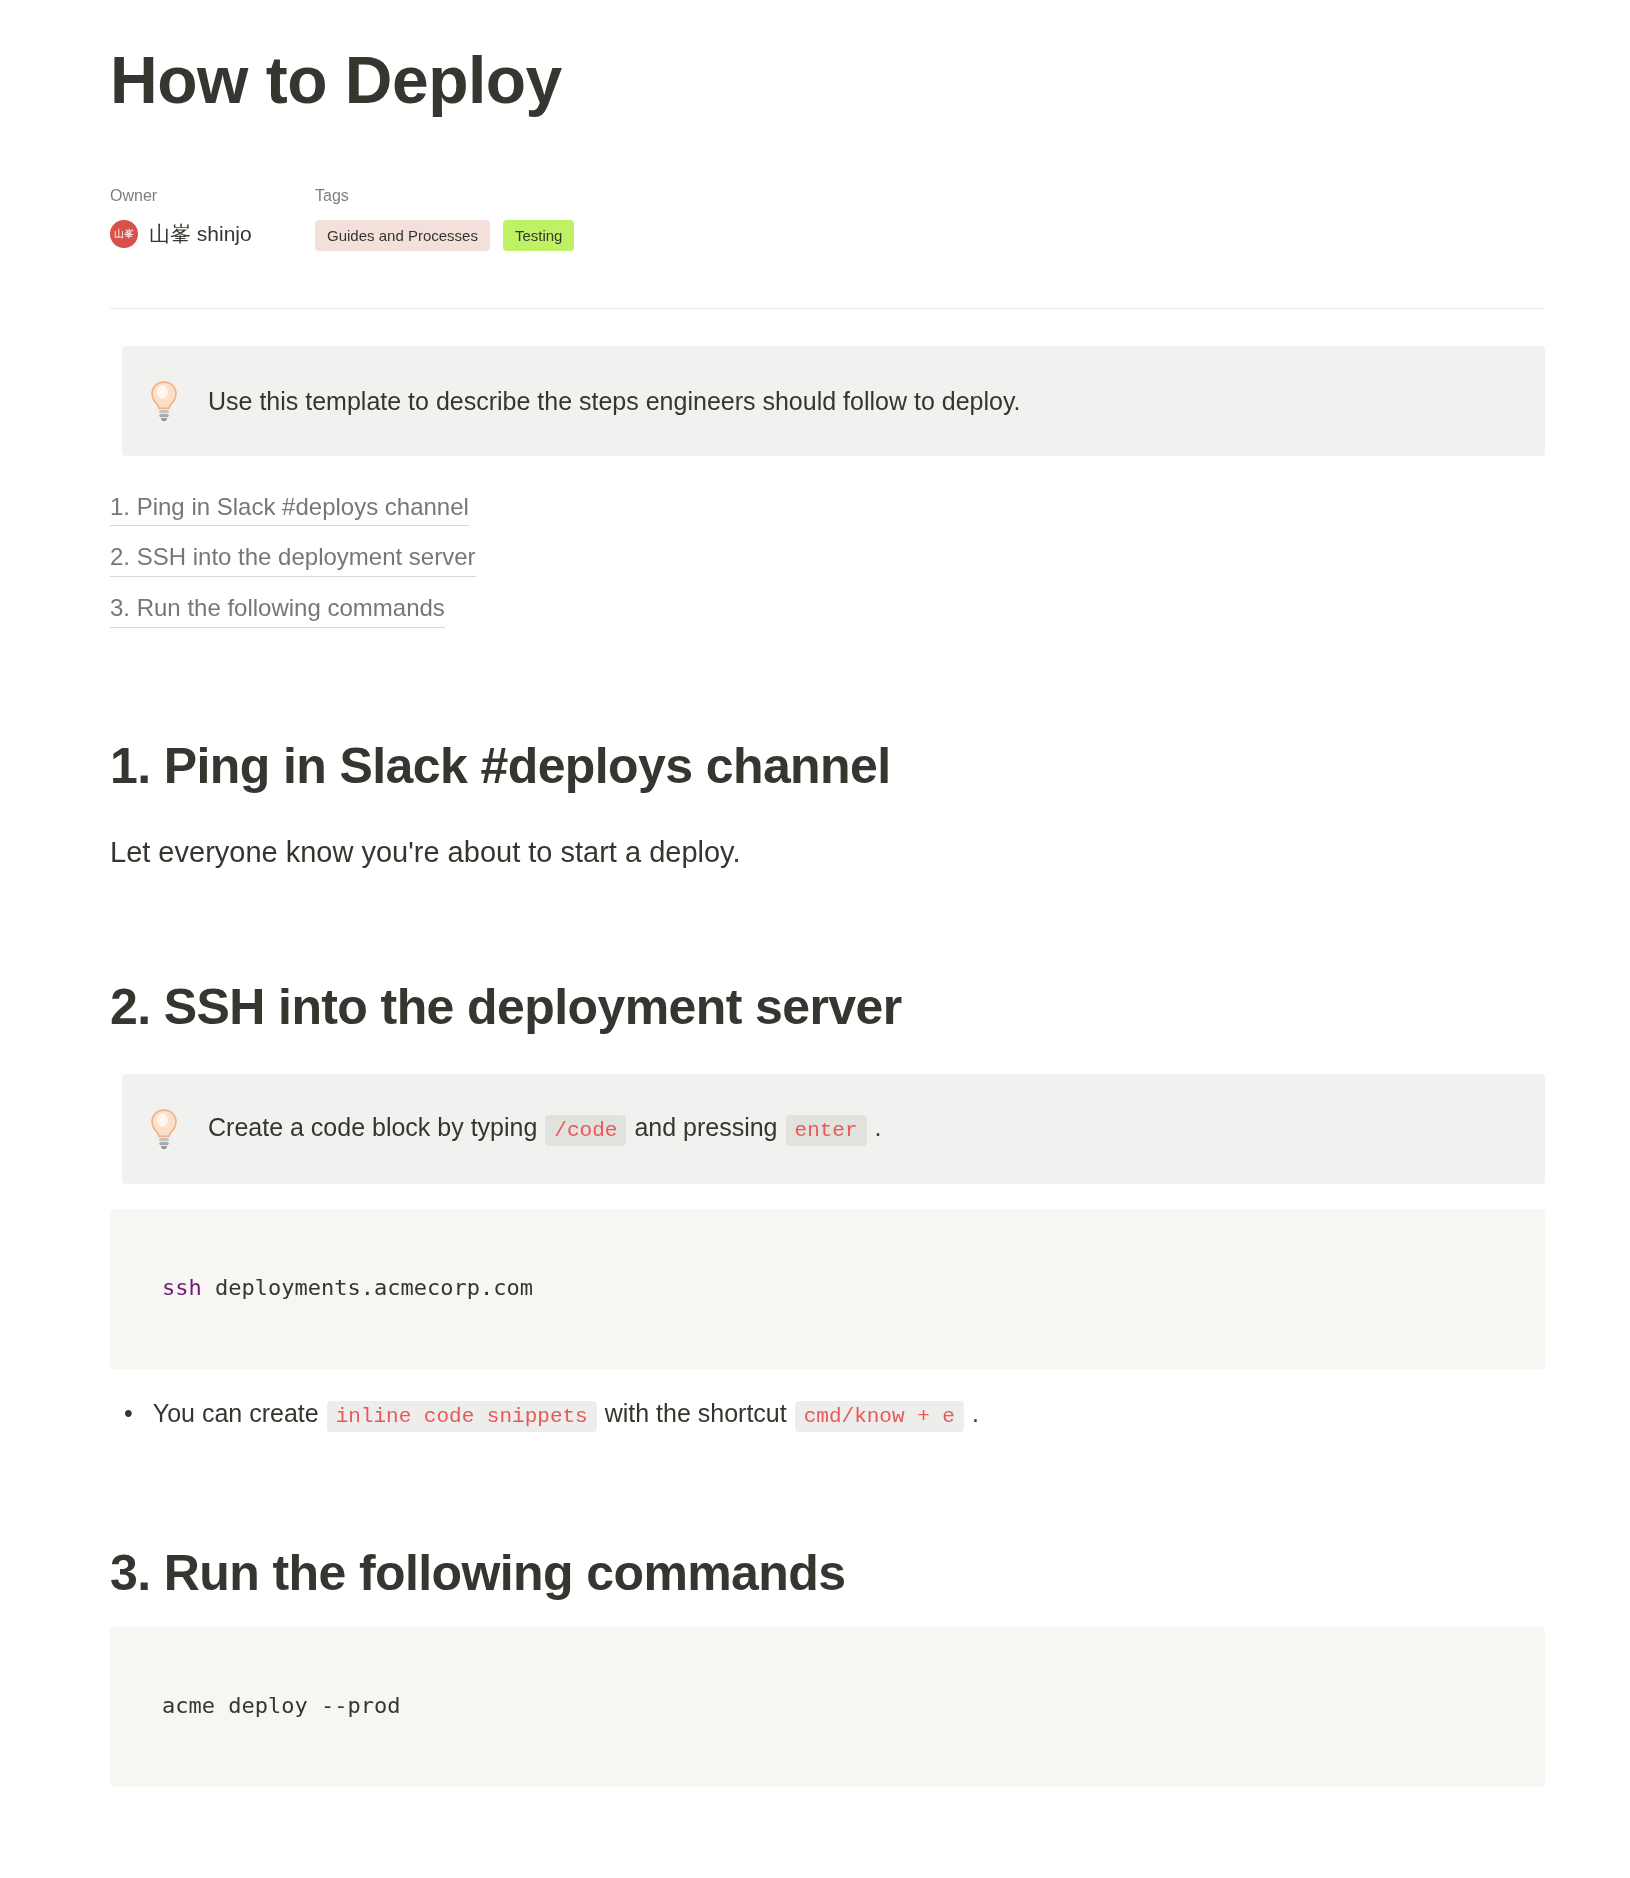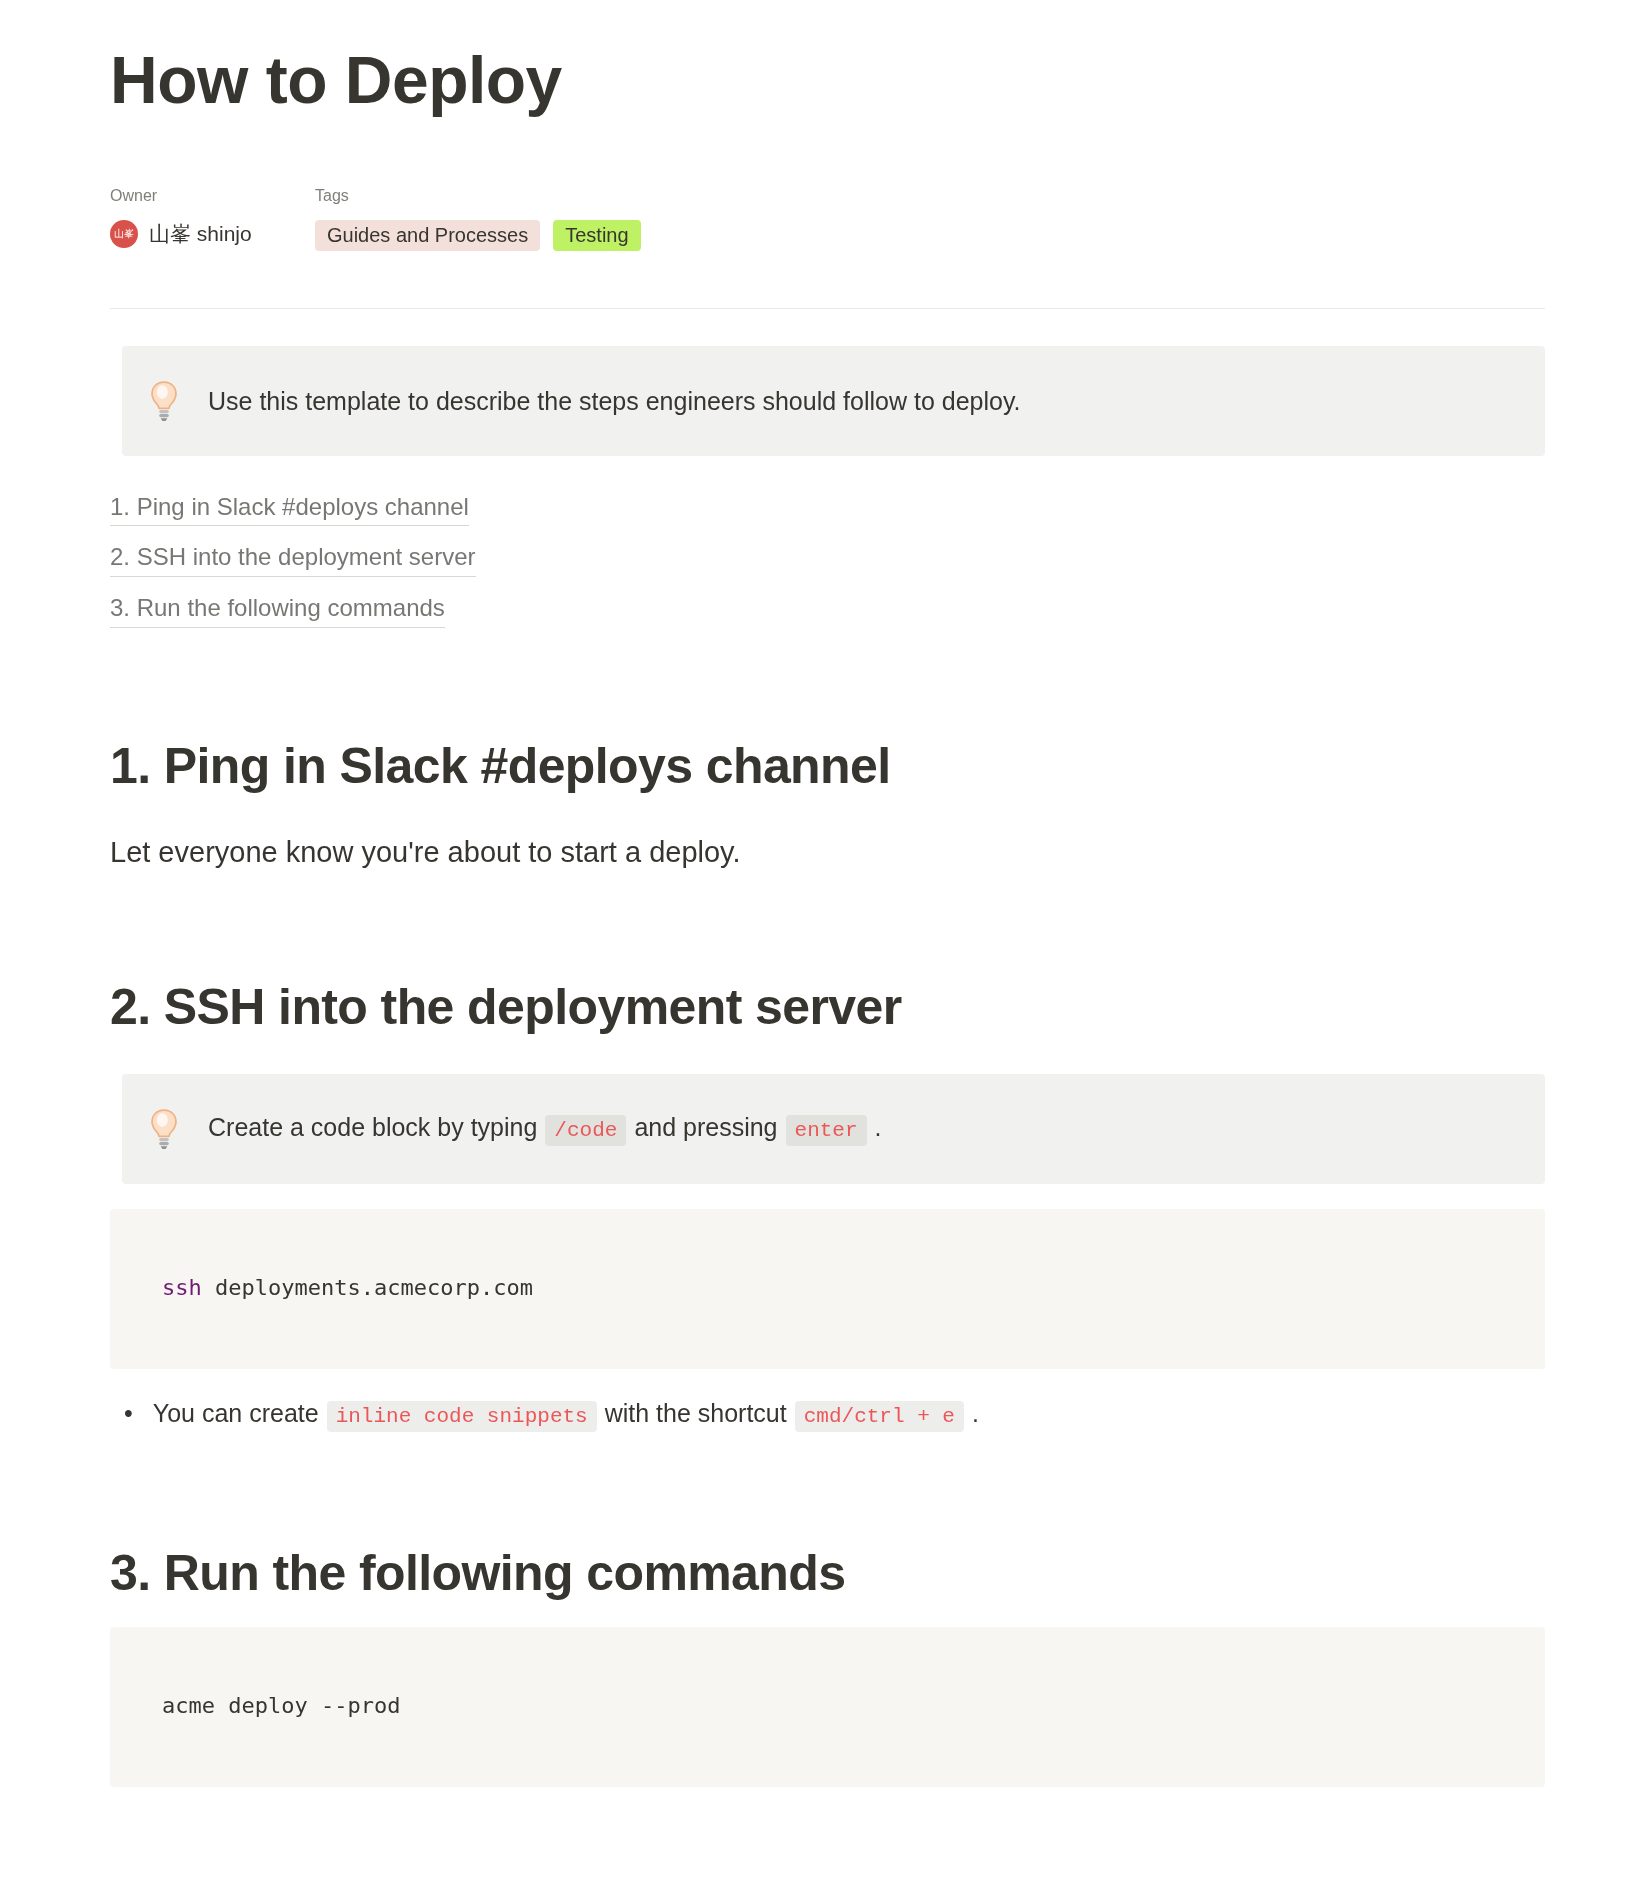--- a/index.html
+++ b/index.html
@@ -53,21 +53,21 @@
     justify-content: center;
     flex: 0 0 28px;
   }
   .tag-row { display: flex; gap: 13px; }
   .tag {
     display: inline-flex;
     align-items: center;
     height: 31px;
     padding: 0 12px;
     border-radius: 4px;
-    font-size: 20px;
+    font-size: 15px;
     color: #37352F;
     white-space: nowrap;
     cursor: pointer;
   }
   .tag-red   { background: #F3E0DB; }
   .tag-green { background: #bef264; }
 
   
   .divider {
     border: none;
@@ -227,21 +227,21 @@
       <div class="callout-text">
         <span>Create a code block by typing</span><code class="chip">/code</code><span>and pressing</span><code class="chip">enter</code><span>.</span>
       </div>
     </div>
 
     <pre class="code-block"><code><span class="tok-cmd">ssh</span><span> deployments.acmecorp.com</span></code></pre>
 
     <div class="bullet-item">
       <span class="bullet-dot">•</span>
       <span class="bullet-text">
-        <span>You can create</span><code class="chip">inline code snippets</code><span>with the shortcut</span><code class="chip">cmd/ctrl + e</code><span>.</span>
+        <span>You can create</span><code class="chip">inline code snippets</code><span>with the shortcut</span><code class="chip">cmd/know + e</code><span>.</span>
       </span>
     </div>
 
     <h2 class="section-heading mt-sec">3. Run the following commands</h2>
 
     <pre class="code-block"><code>acme deploy --prod</code></pre>
 
   </div>
 </div>
 

